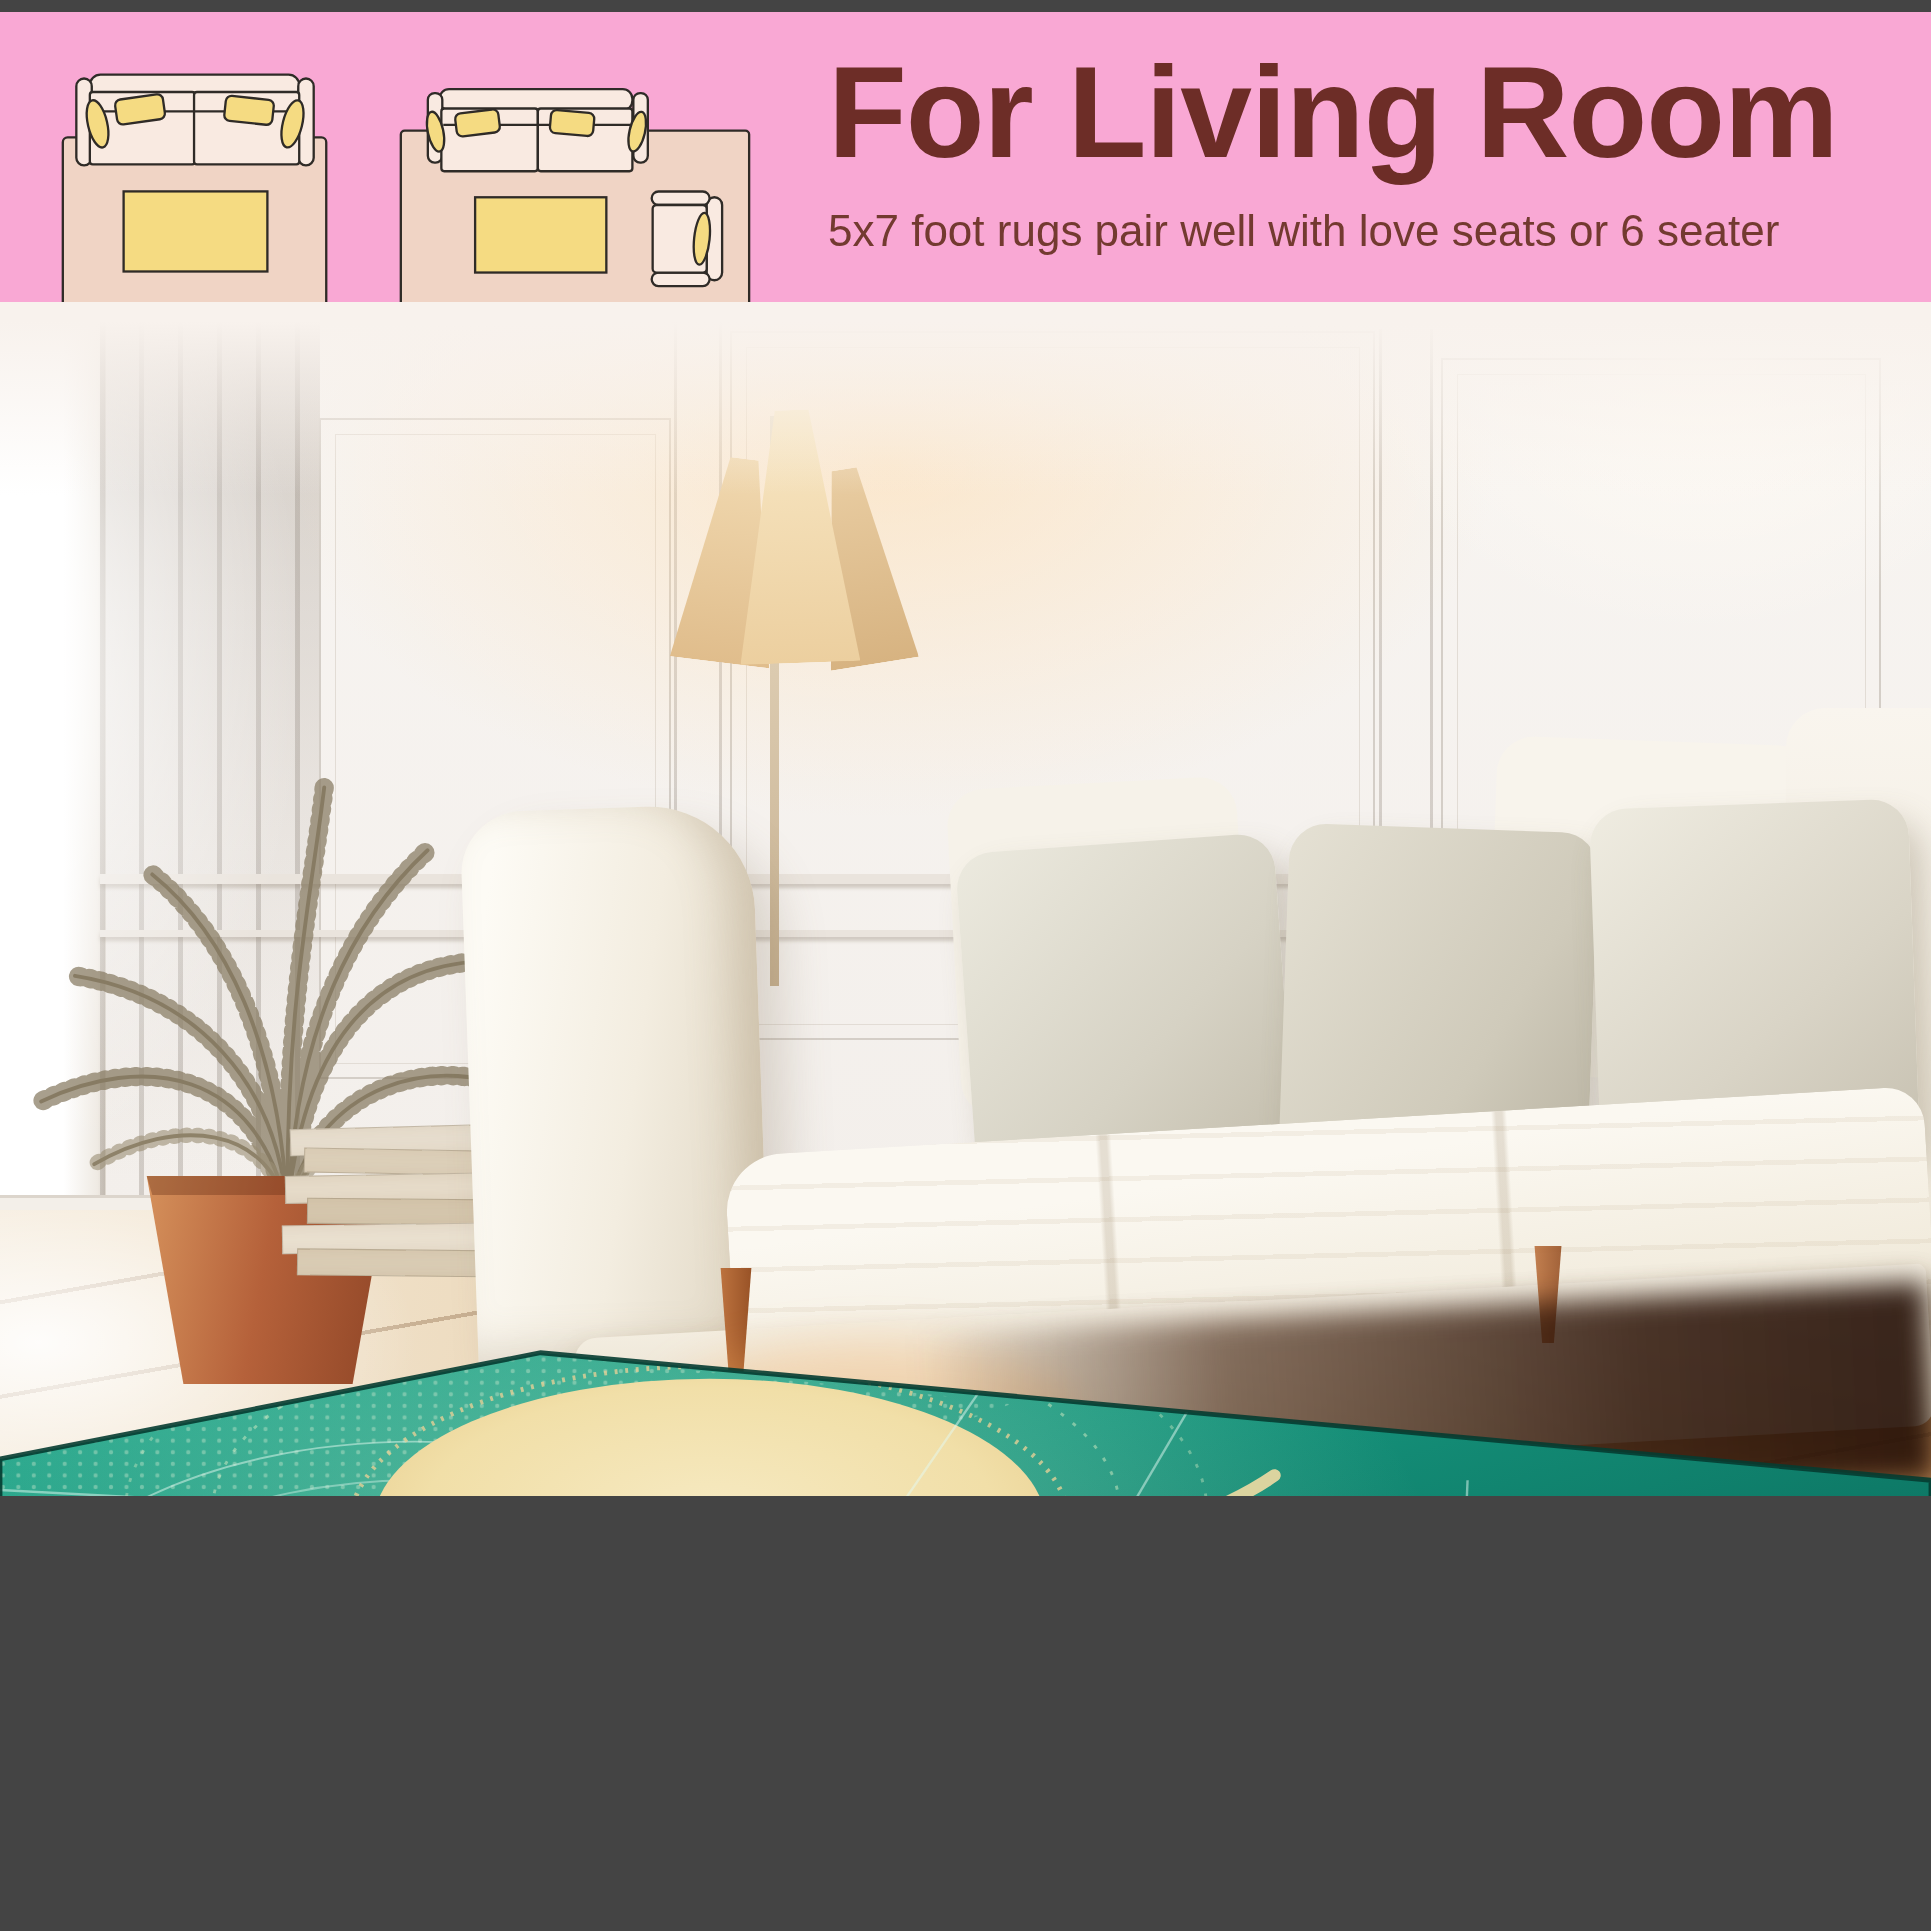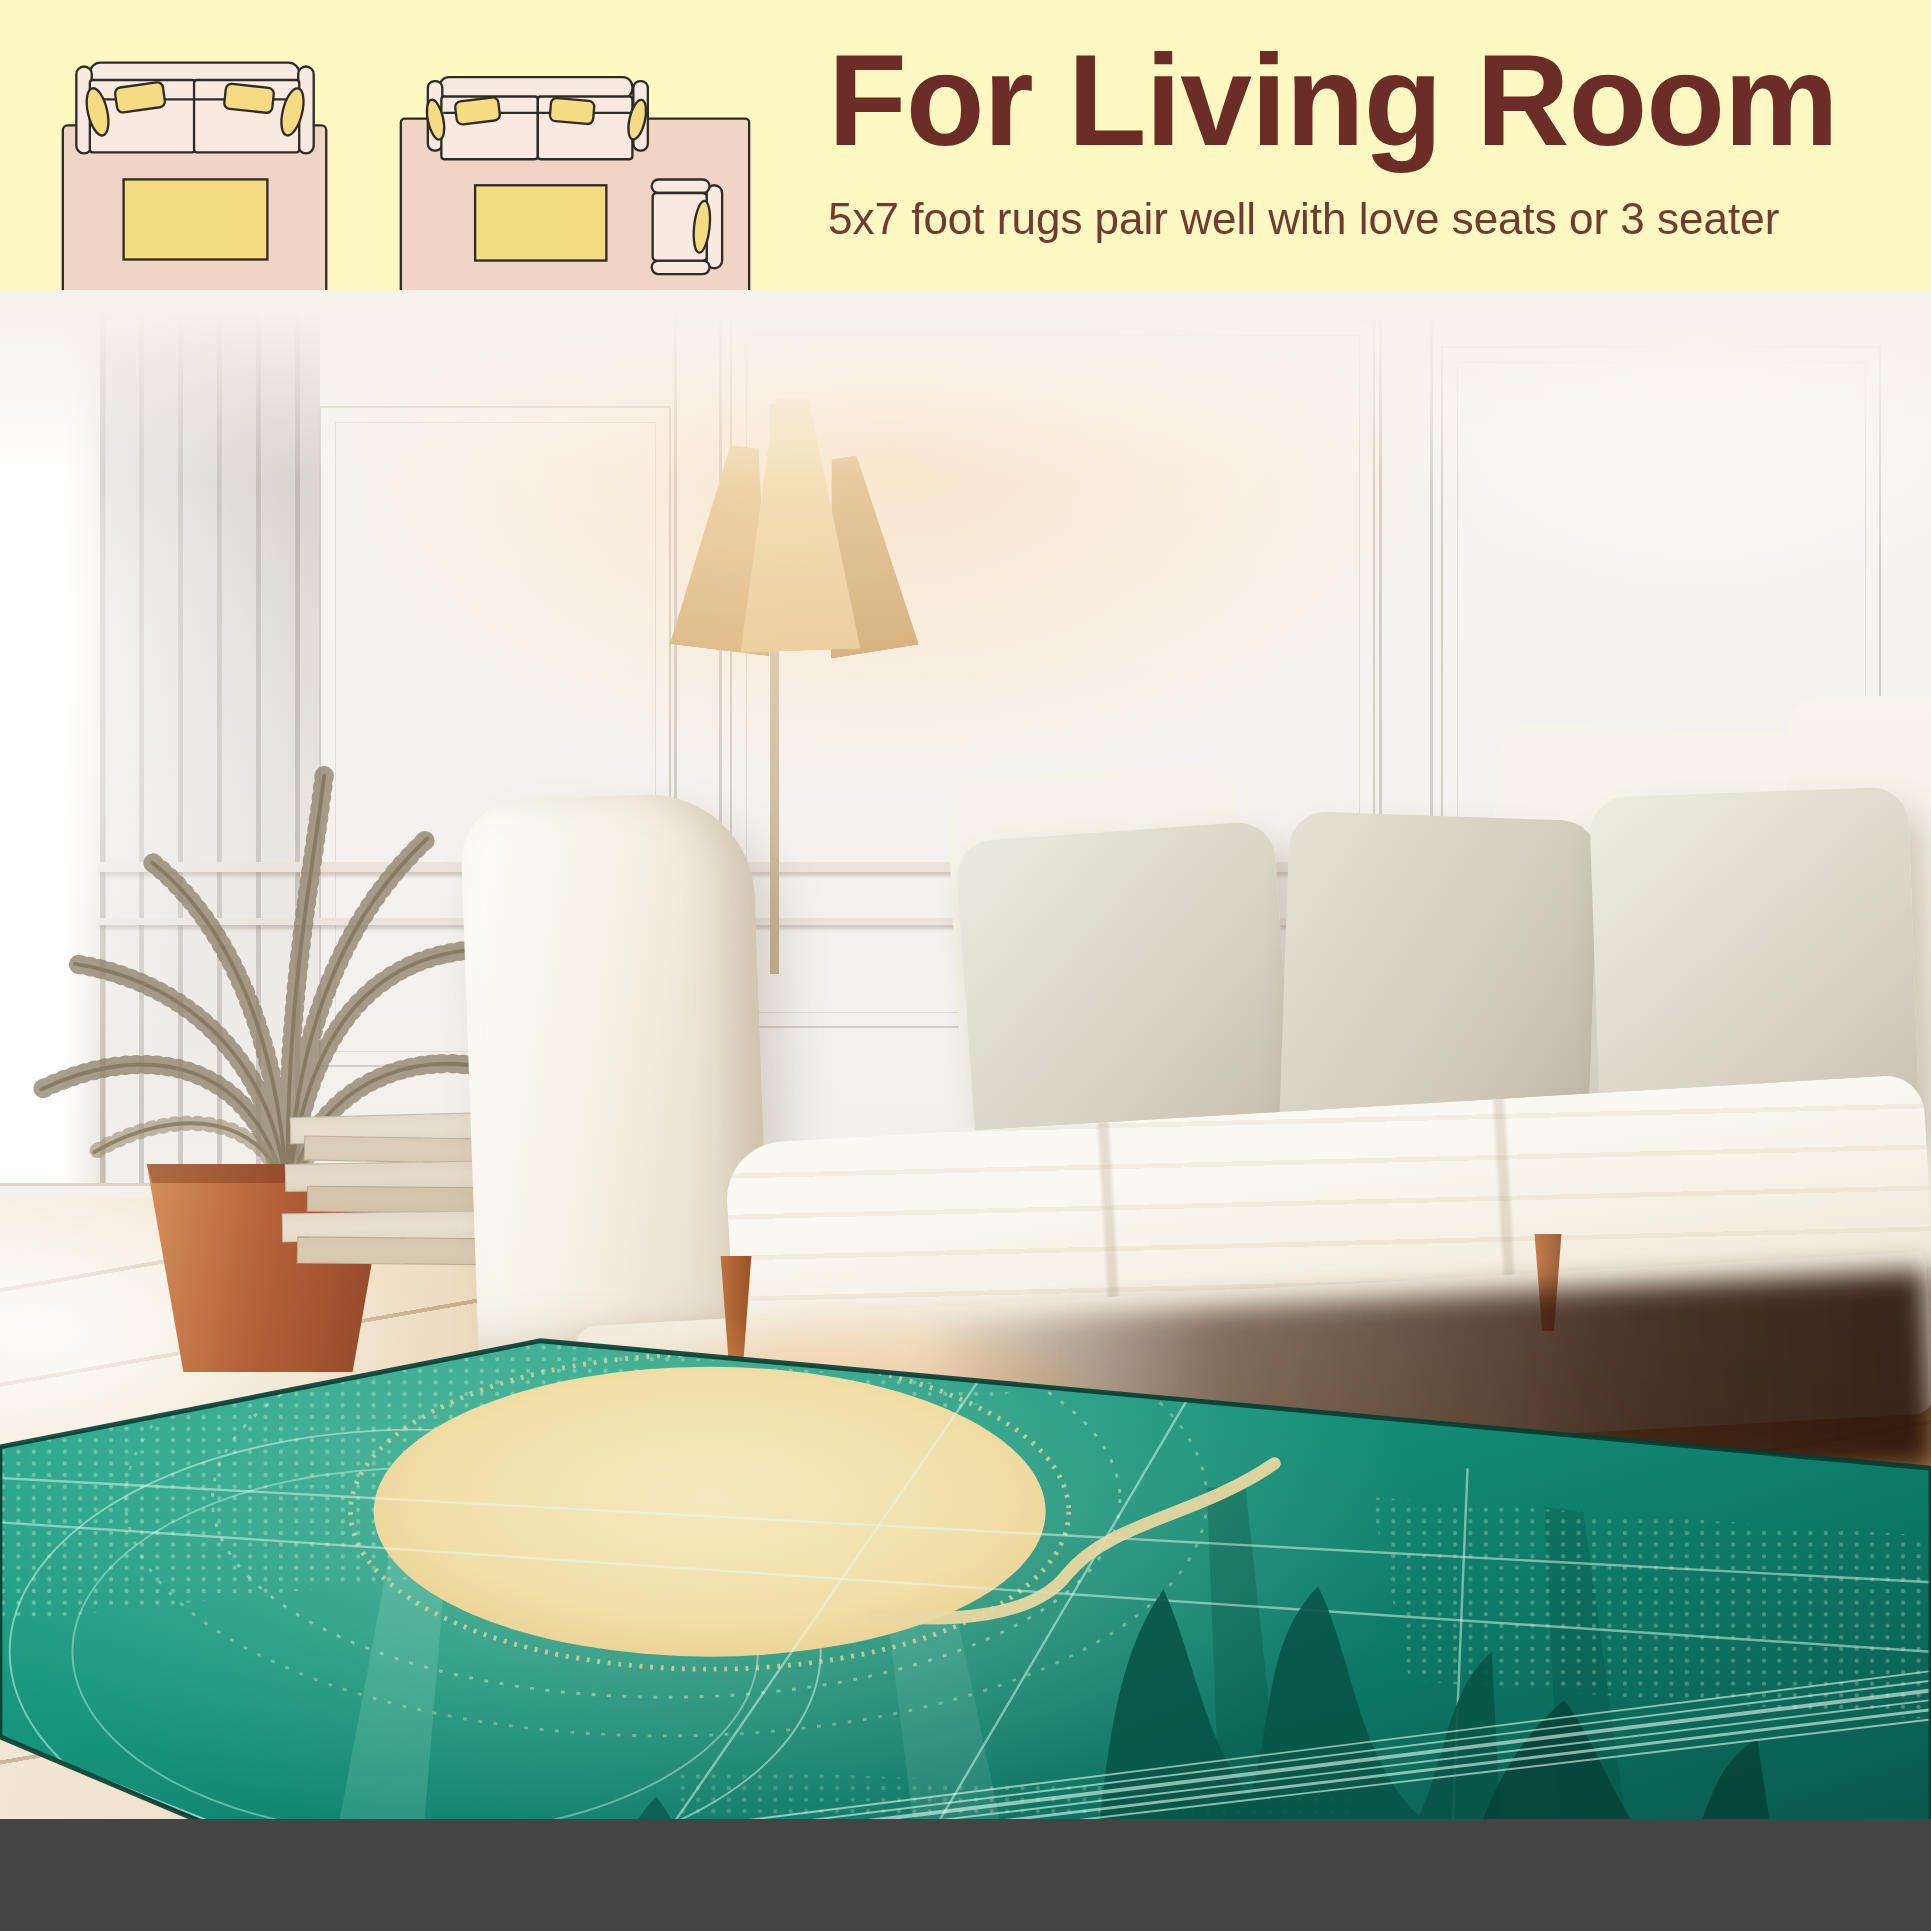--- a/index.html
+++ b/index.html
@@ -1,16 +1,16 @@
 <!DOCTYPE html>
 <html><head>
 <meta charset="utf-8">
 <style>
   html,body{margin:0;padding:0;background:#444;font-family:"Liberation Sans",sans-serif;}
-  #canvas{position:relative;width:1931px;height:1819px;background:#fef9c3;overflow:hidden;margin:0 auto;}
+  #canvas{position:relative;width:1931px;height:1484px;background:#f9a8d4;overflow:hidden;margin:12px auto;}
   
   .diagram{position:absolute;margin:0;}
   .diagram figcaption{display:block;text-align:center;color:#6b5741;font-size:29px;letter-spacing:1px;margin-top:13.5px;}
   #diagram-5x7{left:58px;top:53px;width:275px;}
   #diagram-8x10{left:396px;top:53px;width:357px;}
   .copy{position:absolute;left:828px;top:35px;width:1067px;}
   .copy h1{margin:0;font-size:129px;line-height:1.02;font-weight:700;color:#6d2d27;letter-spacing:-1px;}
   .copy .body{margin-top:25px;color:#733a30;font-size:44px;line-height:1.22;}
   
   #photo{position:absolute;left:0;top:290px;width:1931px;height:1641px;overflow:hidden;}
@@ -126,21 +126,21 @@
           <ellipse cx="317" cy="180" rx="8" ry="27" transform="rotate(6 317 180)" fill="#f5db82"></ellipse>
         </g>
       </g>
     </svg>
     <figcaption>8x10</figcaption>
   </figure>
 
   <div class="copy">
     <h1>For Living Room</h1>
     <div class="body">
-      <div>5x7 foot rugs pair well with love seats or 3 seater</div>
+      <div>5x7 foot rugs pair well with love seats or 6 seater</div>
     </div>
   </div>
 
   <div id="photo">
     <div class="abs wall"></div>
     <div class="abs window-band"></div>
     <div class="abs flute"></div>
 
     <div class="abs panel" style="left:319px;top:116px;width:348px;height:657px;">
         <div class="inset"></div>

